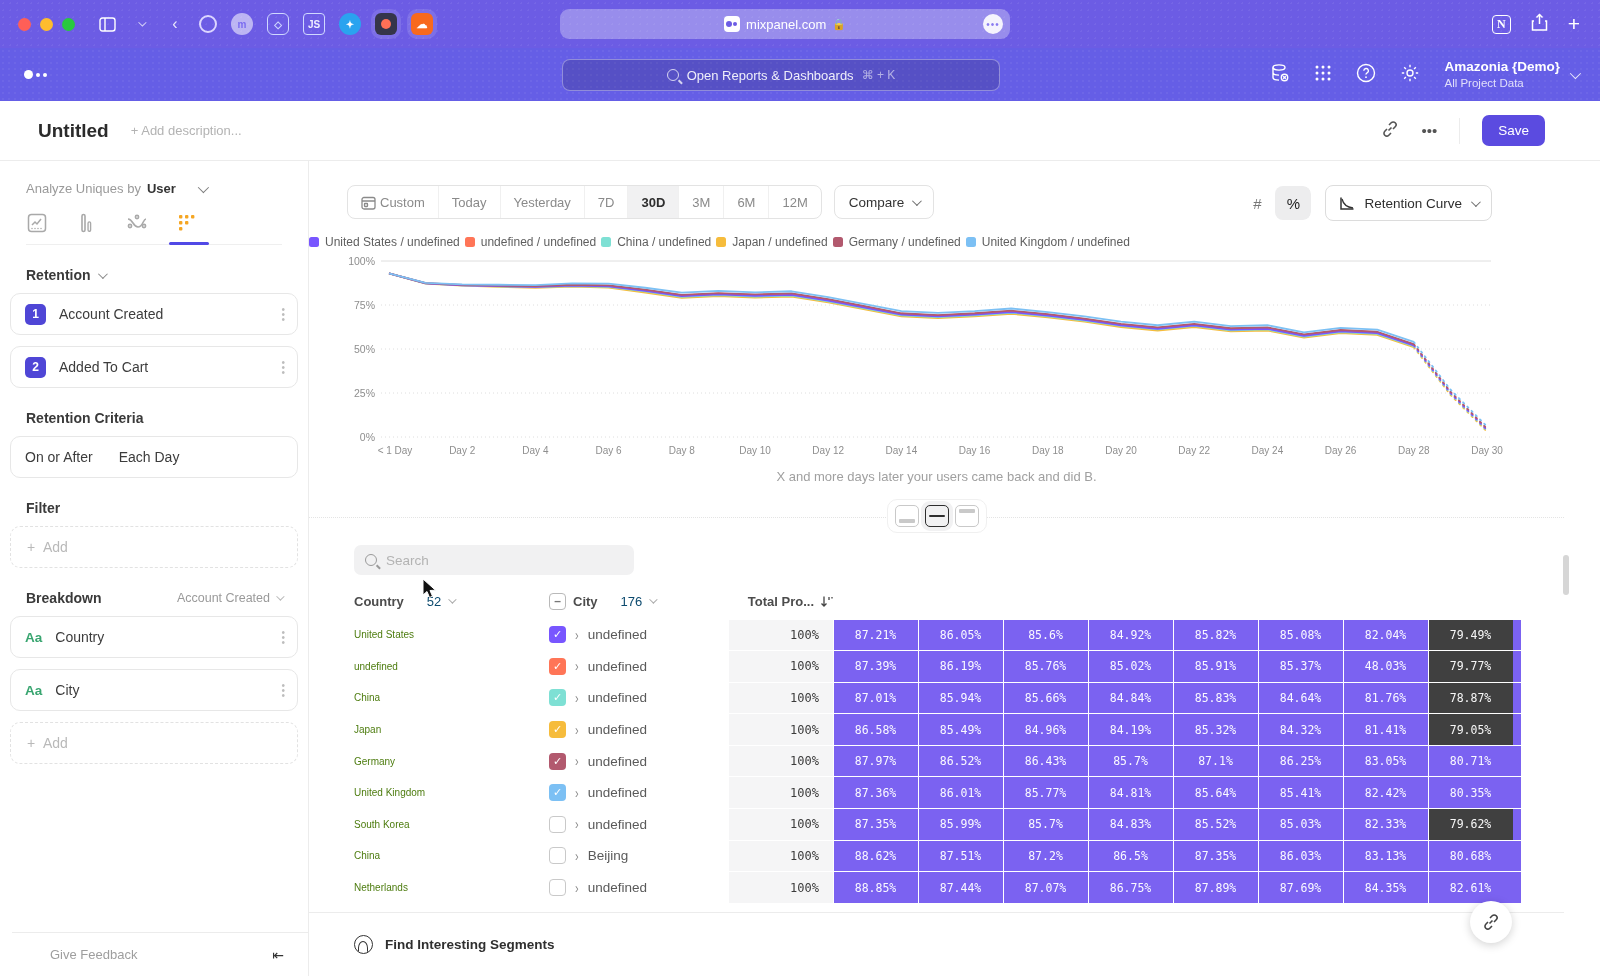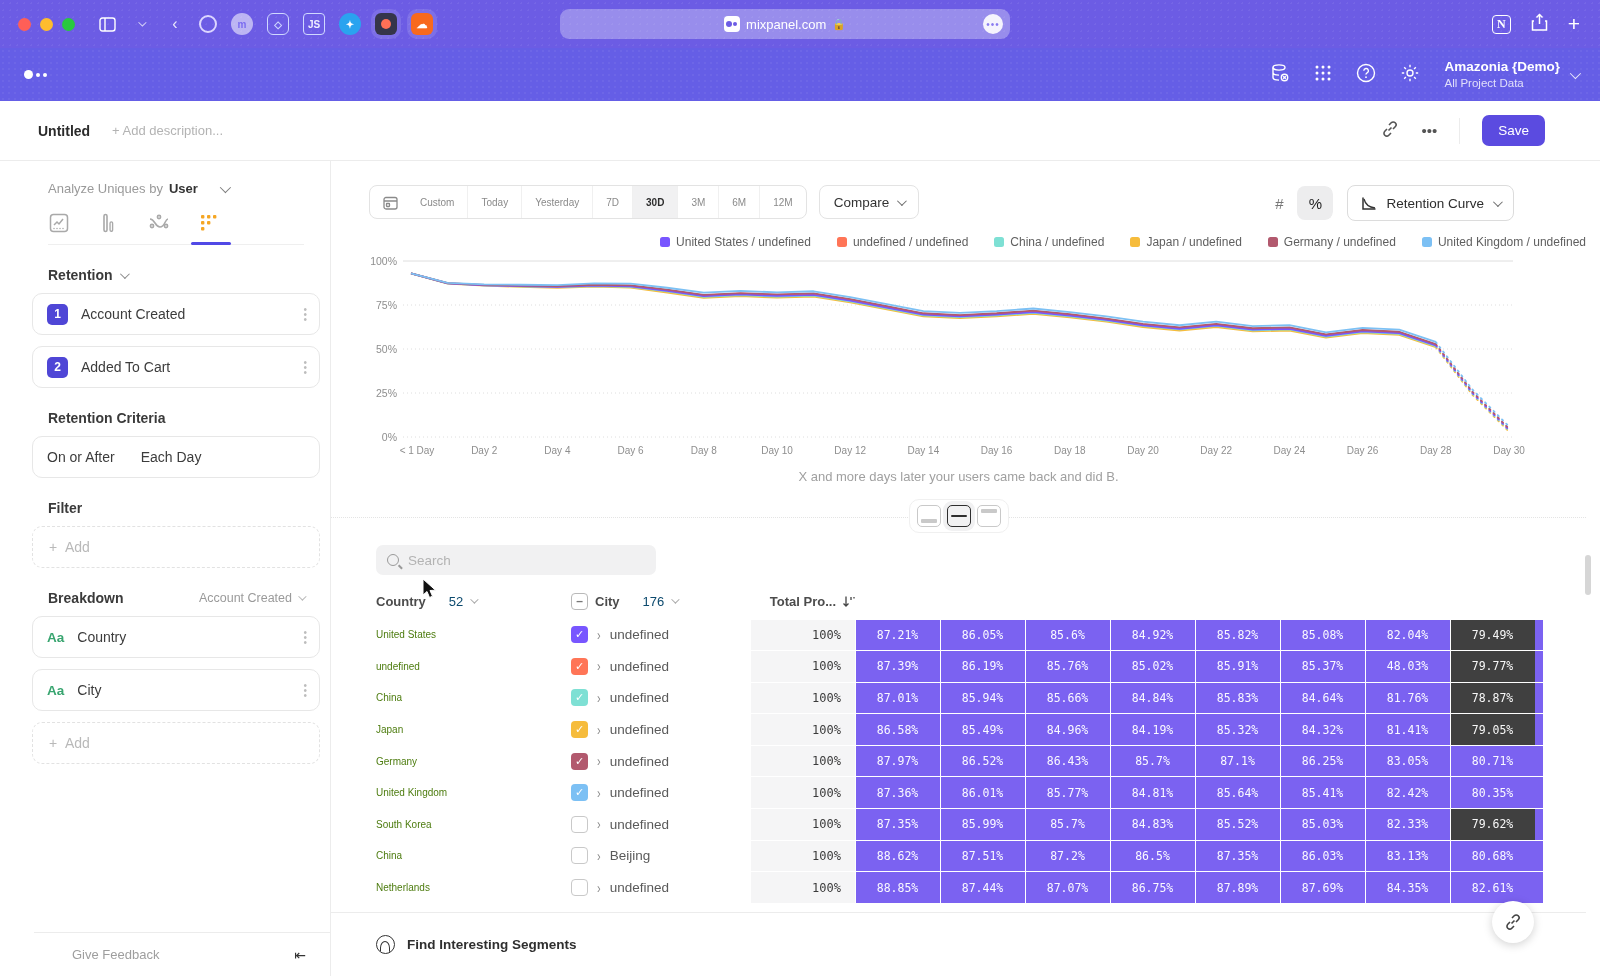--- a/index.html
+++ b/index.html
@@ -63,30 +63,30 @@
   .mag:after{content:""; position:absolute; width:5px; height:1.6px; background:rgba(255,255,255,0.75);
     transform:rotate(45deg); left:10px; top:11px;}
   .nav-right { position:absolute; right:22px; top:0; height:53px; display:flex; align-items:center; gap:24px; }
   .nicon { color:rgba(255,255,255,0.92); }
   .project { text-align:left; line-height:1.25; display:flex; align-items:center; gap:10px;}
   .project .pname { font-size:13.5px; font-weight:bold; }
   .project .psub { font-size:11.5px; opacity:.8; }
 
   
   .rheader { height:60px; border-bottom:1px solid #ececec; display:flex; align-items:center; position:relative; background:#fff;}
-  .rtitle { margin-left:38px; font-size:14px; color:#2b2b2b; font-weight:600;}
+  .rtitle { margin-left:38px; font-size:19px; color:#2b2b2b; font-weight:600;}
   .rdesc { margin-left:22px; font-size:13px; color:#b3b3b3; }
   .ractions { position:absolute; right:55px; display:flex; align-items:center; gap:22px; }
   .linkicon, .dots3 { color:#555; font-size:15px; }
   .vdiv { width:1px; height:26px; background:#ececec; }
   .save-btn { background:#5b4be0; color:#fff; font-size:13.5px; padding:8px 16px; border-radius:7px; border:none; }
 
   
   .content { display:flex; height:815px; }
-  .sidebar { width:309px; border-right:1px solid #ececec; position:relative; padding:0 10px;margin-left:22px; }
+  .sidebar { width:309px; border-right:1px solid #ececec; position:relative; padding:0 10px; }
   .main { width:1255px; position:relative; }
 
   
   .analyze { margin:20px 16px 0; font-size:13px; color:#9a9a9a; display:flex; gap:6px; align-items:center;}
   .analyze b { color:#333; font-weight:600; display:flex; align-items:center; gap:22px;}
   .analyze .chev{border-color:#666;}
   .stabs { display:flex; gap:28px; margin:16px 16px 0; padding-bottom:10px; border-bottom:1px solid #efefef; position:relative;}
   .stab { width:22px; height:22px; color:#a9a9a9; display:flex; align-items:center; justify-content:center;}
   .stab.active { color:#f5a623; }
   .stab-underline { position:absolute; bottom:-1px; left:143px; width:40px; height:3px; background:#5149e6; border-radius:2px;}
@@ -109,36 +109,36 @@
   .bk-event .chev{width:6px;height:6px;border-color:#aaa;}
   .aa { color:#39a570; font-size:13.5px; font-weight:bold; margin-right:13px; }
   .sfooter { position:absolute; bottom:0; left:12px; right:0; height:44px; border-top:1px solid #ececec;
     display:flex; align-items:center; justify-content:space-between; padding:0 24px 0 38px;
     font-size:13px; color:#9e9e9e; }
   .collapse-icon { color:#333; font-size:14px; }
 
   
   .controls { position:absolute; top:24px; left:38px; right:0; height:34px; display:flex; align-items:center;}
   .seg { display:flex; border:1px solid #e3e3e3; border-radius:8px; overflow:hidden; height:34px; background:#fff;}
-  .seg-item { padding:0 13px; display:flex; align-items:center; font-size:10px; color:#8a8a8a; border-left:1px solid #f0f0f0; gap:22px;}
+  .seg-item { padding:0 13px; display:flex; align-items:center; font-size:13px; color:#8a8a8a; border-left:1px solid #f0f0f0; gap:4px;}
   .seg-item:first-child{border-left:none;}
   .seg-item.active { background:#f1f1f2; color:#2e2e2e; font-weight:600; }
   .compare { margin-left:12px; border:1px solid #e3e3e3; border-radius:8px; height:34px; display:flex;
     align-items:center; padding:0 14px; font-size:13.5px; color:#333; gap:8px; background:#fff;}
   .compare .chev{border-color:#555;width:7px;height:7px;}
   .right-controls { position:absolute; right:72px; top:0; display:flex; align-items:center; gap:14px;}
   .numpct { display:flex; border-radius:8px; overflow:hidden; height:34px; align-items:center;}
   .np-item { width:36px; height:34px; display:flex; align-items:center; justify-content:center; font-size:15px; color:#777;}
   .np-item.active { background:#ededee; border-radius:8px; color:#1e1e1e; }
   .charttype { border:1px solid #dcdcdc; border-radius:8px; height:36px; display:flex; align-items:center;
     padding:0 13px; gap:9px; font-size:13.5px; color:#2e2e2e; background:#fff;}
   .charttype .chev{border-color:#555;width:7px;height:7px;}
 
   
-  .legend { position:absolute; top:74px; left:0; right:0; display:flex; justify-content:flex-end; gap:26px;
+  .legend { position:absolute; top:74px; left:0; right:0; display:flex; justify-content:flex-start; gap:5px;
     font-size:12px; color:#5f5f5f; }
   .leg-item { display:flex; align-items:center; gap:6px; }
   .leg-sw { width:10px; height:10px; border-radius:2.5px; display:inline-block; }
   .chart-wrap { position:absolute; top:92px; left:38px; }
   .caption { position:absolute; top:308px; left:0; right:0; text-align:center; font-size:13px; color:#a0a0a0; }
 
   
   .divider { position:absolute; top:356px; left:0; right:0; border-top:1px dotted #e4e4e4; }
   .viewswitch { position:absolute; top:338px; left:50%; transform:translateX(-50%); background:#fff;
     border:1px solid #f0f0f0; border-radius:10px; padding:5px 7px; display:flex; gap:6px; align-items:center;}
@@ -250,20 +250,25 @@
     </div>
   </div>
 
   <div class="navbar">
     <div class="mx-logo">
         <i></i>
         <i></i>
         <i></i>
       </div>
     <div class="nav-links"></div>
+    <div class="nav-search">
+      <span class="mag"></span>
+      <span>Open Reports &amp; Dashboards</span>
+      <span class="shortcut">⌘ + K</span>
+    </div>
     <div class="nav-right">
       <span class="nicon">
         <svg width="20" height="20" viewBox="0 0 20 20" fill="none" stroke="#fff" stroke-width="1.4">
             <ellipse cx="9" cy="4.5" rx="6" ry="2.6"></ellipse>
             <path d="M3 4.5 v5 c0 1.4 2.7 2.6 6 2.6 M3 9.5 v5 c0 1.4 2.7 2.6 6 2.6"></path>
             <circle cx="14.5" cy="14.5" r="3.2"></circle>
             <path d="M14.5 12.6 v3.8 M12.6 14.5 h3.8" transform="rotate(45 14.5 14.5)"></path>
           </svg>
       </span>
       <span class="nicon">

